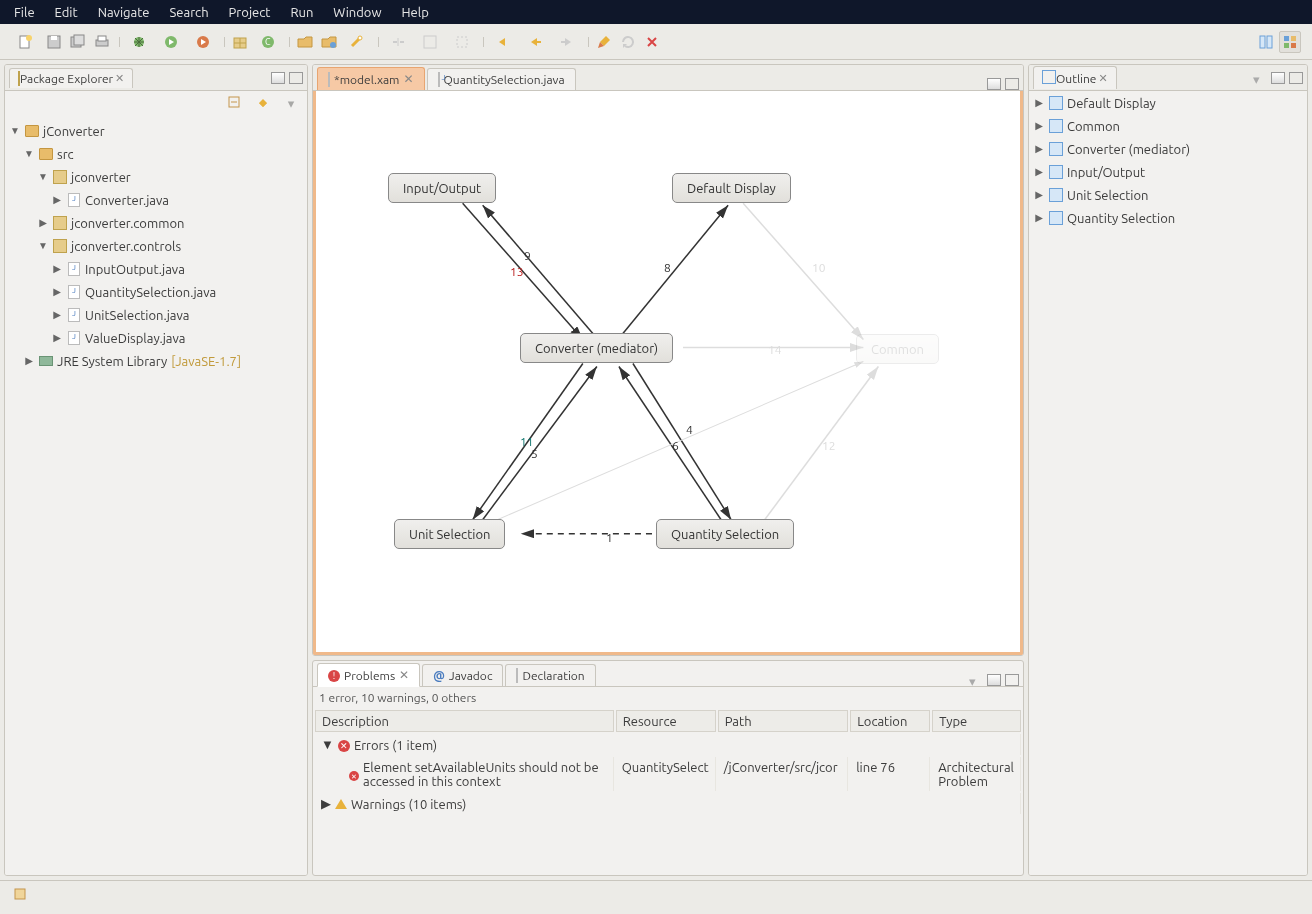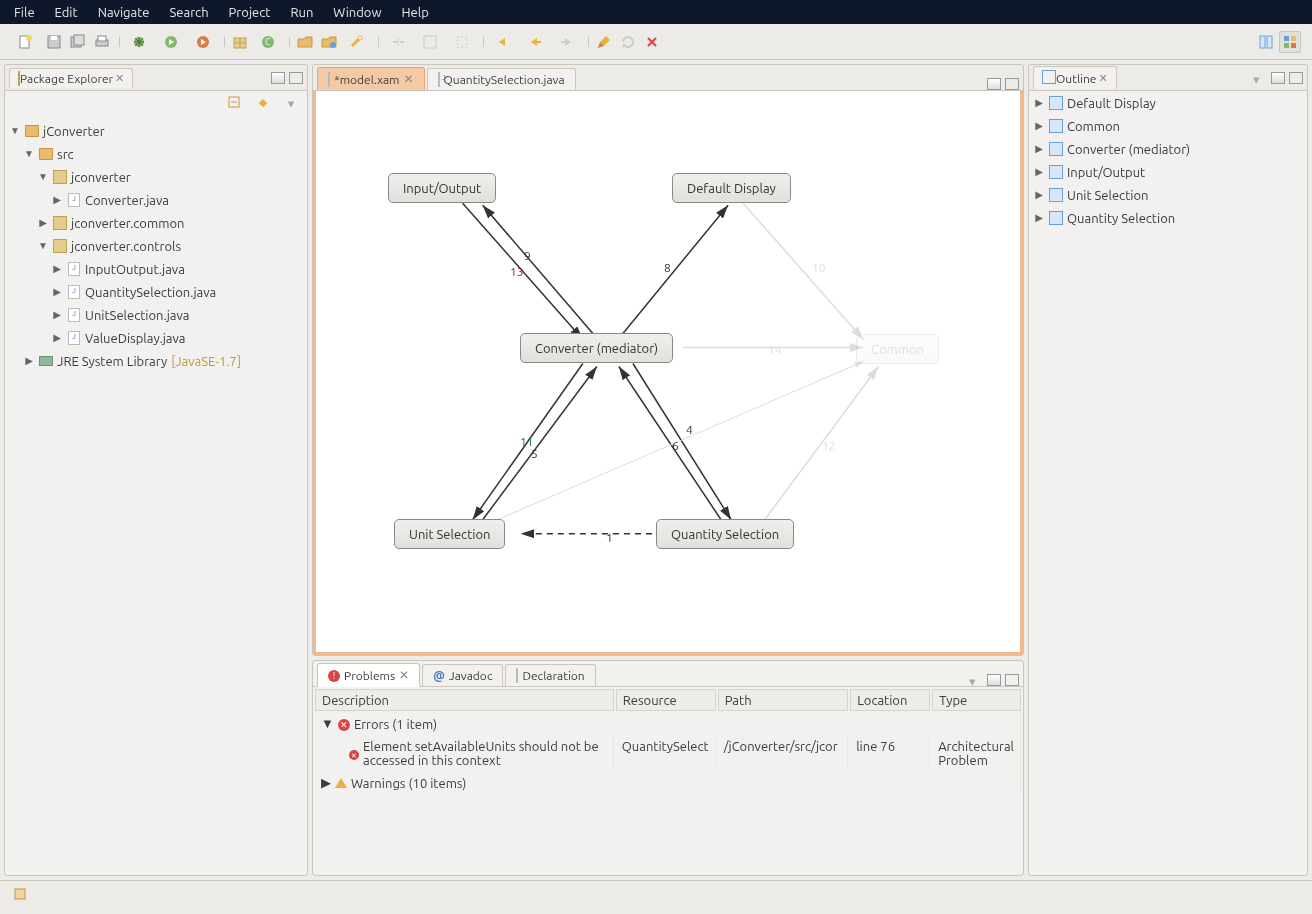--- a/index.html
+++ b/index.html
@@ -452,20 +452,21 @@
         <div class="etab">
           <span class="icon"><span class="i-file"></span></span>
           <span>Declaration</span>
         </div>
         <div class="minbtns">
           <span style="border:none;color:#aaa;">▾</span>
           <span style="background:linear-gradient(#fff,#ddd);"></span>
           <span></span>
         </div>
       </div>
+      <div class="problems-summary">1 error, 10 warnings, 0 others</div>
       <table class="problems-table">
         <thead>
             <tr>
           <th style="width:480px">Description</th>
           <th style="width:100px">Resource</th>
           <th style="width:135px">Path</th>
           <th style="width:100px">Location</th>
           <th>Type</th>
         </tr>
           </thead>

